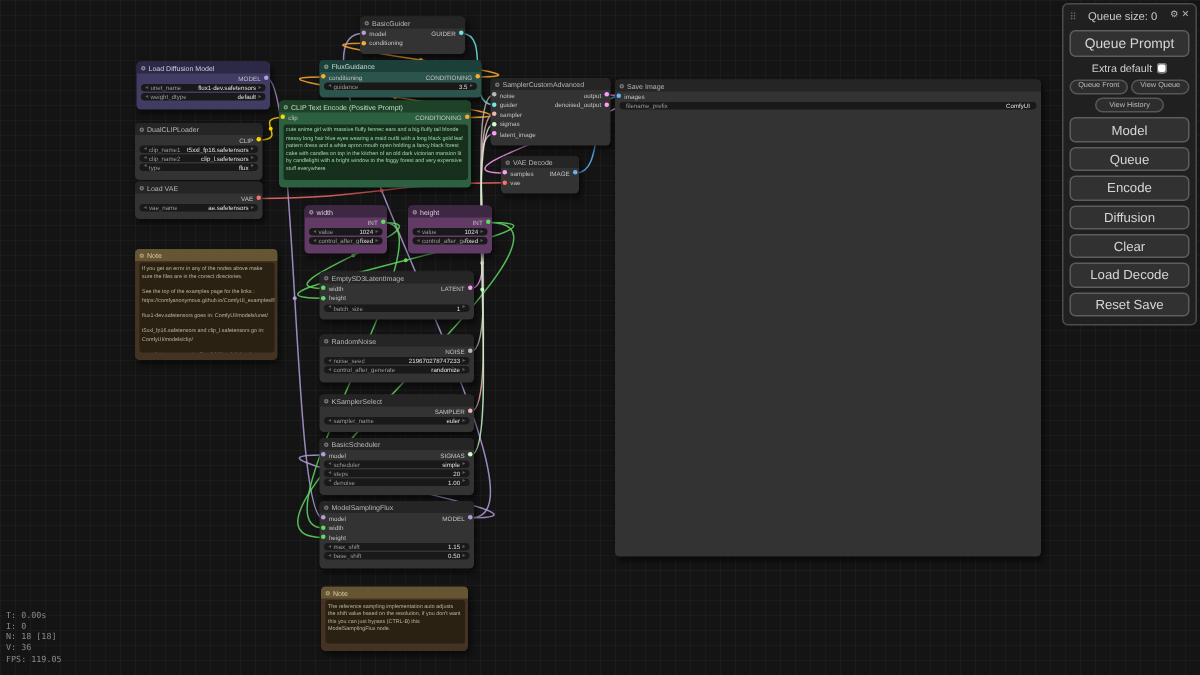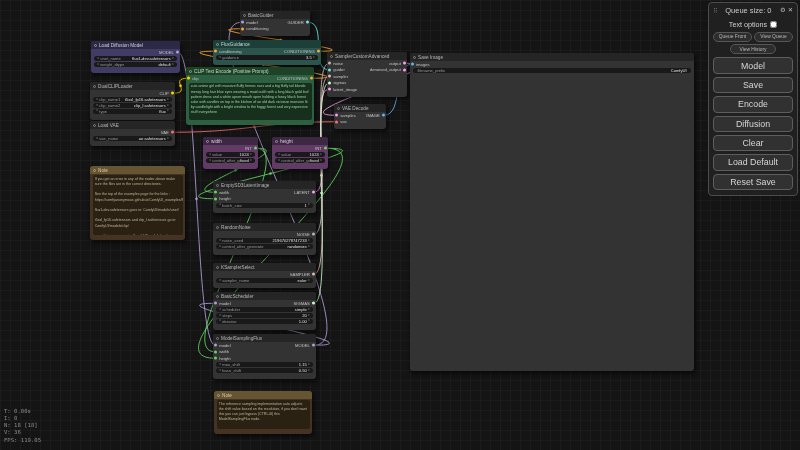--- a/index.html
+++ b/index.html
@@ -472,37 +472,38 @@
     </div>
 </div>
 
 <div id="menu">
   <div id="menu-header">
     <span class="drag-dots">⠿</span>
     <span id="queue-size">Queue size: 0</span>
     <span class="hdr-icon">⚙</span>
     <span class="hdr-icon">✕</span>
   </div>
+  <button class="big" id="queue-prompt-btn">Queue Prompt</button>
   <div class="extra-row">
-    <span>Text options</span>
+    <span>Extra default</span>
     <input type="checkbox" style="">
   </div>
   <div class="small-row">
     <button class="small">Queue Front</button>
     <button class="small">View Queue</button>
   </div>
   <div class="center-row">
     <button class="small">View History</button>
   </div>
   <button class="big">Model</button>
-  <button class="big">Save</button>
+  <button class="big">Queue</button>
   <button class="big">Encode</button>
   <button class="big">Diffusion</button>
   <button class="big">Clear</button>
-  <button class="big">Load Default</button>
+  <button class="big">Load Decode</button>
   <button class="big">Reset Save</button>
 </div>
 
 <div id="stats">
   <div>T: 0.00s</div>
   <div>I: 0</div>
   <div>N: 18 [18]</div>
   <div>V: 36</div>
   <div>FPS: 119.05</div>
 </div>

